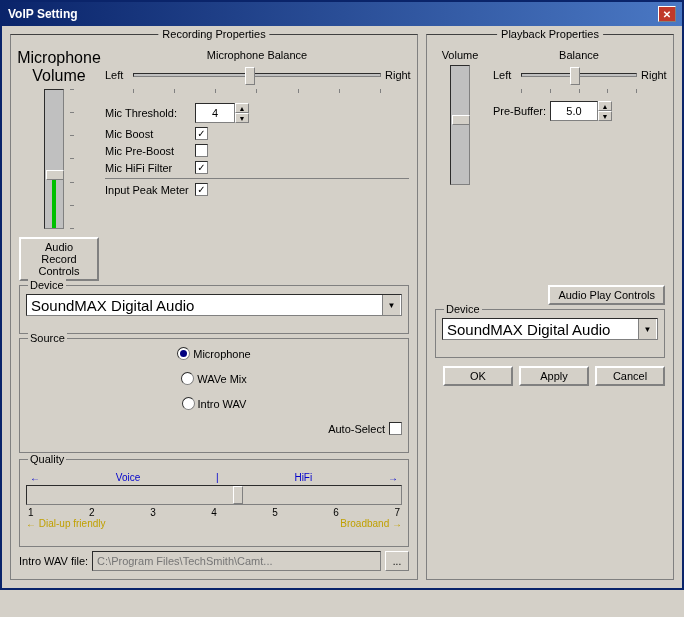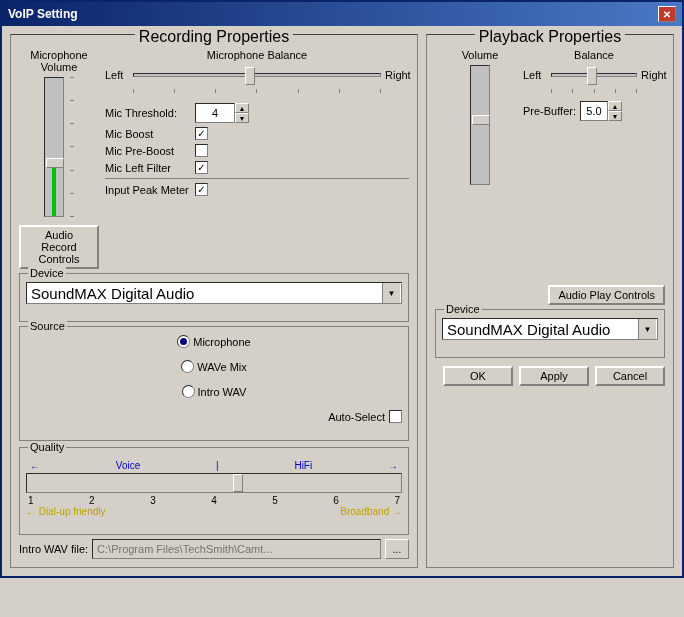--- a/index.html
+++ b/index.html
@@ -68,21 +68,21 @@
       position: relative;
       padding: 8px;
     }
     .panel-title {
       position: absolute;
       top: -7px;
       left: 50%;
       transform: translateX(-50%);
       background: #d4d0c8;
       padding: 0 4px;
-      font-size: 16px;
+      font-size: 11px;
       white-space: nowrap;
     }
     .recording-panel {
       flex: 1;
       min-height: 300px;
       padding-top: 14px;
     }
     .playback-panel {
       width: 248px;
       min-height: 300px;
@@ -95,21 +95,21 @@
     }
     
     .mic-volume-section {
       display: flex;
       flex-direction: column;
       align-items: center;
       width: 80px;
     }
     .mic-volume-label {
       text-align: center;
-      font-size: 11px;
+      font-size: 16px;
       margin-bottom: 4px;
     }
     .slider-vertical-container {
       display: flex;
       align-items: center;
       gap: 4px;
     }
     .slider-vertical {
       width: 20px;
       height: 140px;
@@ -388,22 +388,21 @@
     }
     .quality-numbers {
       display: flex;
       justify-content: space-between;
       font-size: 10px;
       padding: 0 2px;
     }
     
     .playback-inner {
       display: flex;
-      gap: 18px;
-      margin-left: 20px;
+      gap: 8px;
     }
     .volume-section {
       display: flex;
       flex-direction: column;
       align-items: center;
       width: 50px;
     }
     .balance-section-pb {
       flex: 1;
     }
@@ -539,21 +538,21 @@
                 <span class="form-label">Mic Boost</span>
                 <div class="checkbox-custom checked"></div>
               </div>
 
               <div class="form-row">
                 <span class="form-label">Mic Pre-Boost</span>
                 <div class="checkbox-custom"></div>
               </div>
 
               <div class="form-row">
-                <span class="form-label">Mic Left Filter</span>
+                <span class="form-label">Mic HiFi Filter</span>
                 <div class="checkbox-custom checked"></div>
               </div>
 
               <div class="divider"></div>
               <div class="form-row">
                 <span class="form-label">Input Peak Meter</span>
                 <div class="checkbox-custom checked"></div>
               </div>
             </div>
           </div>
@@ -661,21 +660,21 @@
               <div class="tick-h"></div>
               <div class="tick-h"></div>
               <div class="tick-h"></div>
               <div class="tick-h"></div>
               <div class="tick-h"></div>
             </div>
 
             <div class="pre-buffer-row">
               <span>Pre-Buffer:</span>
               <div class="spinbox">
-                <input type="text" style="width: 28px;" value="5.0">
+                <input type="text" style="width: 48px;" value="5.0">
                 <div class="spinbox-btns">
                   <div class="spinbox-btn">▲</div>
                   <div class="spinbox-btn">▼</div>
                 </div>
               </div>
             </div>
           </div>
         </div>
 
         <div style="margin-top:100px;display:flex;justify-content:flex-end;">

